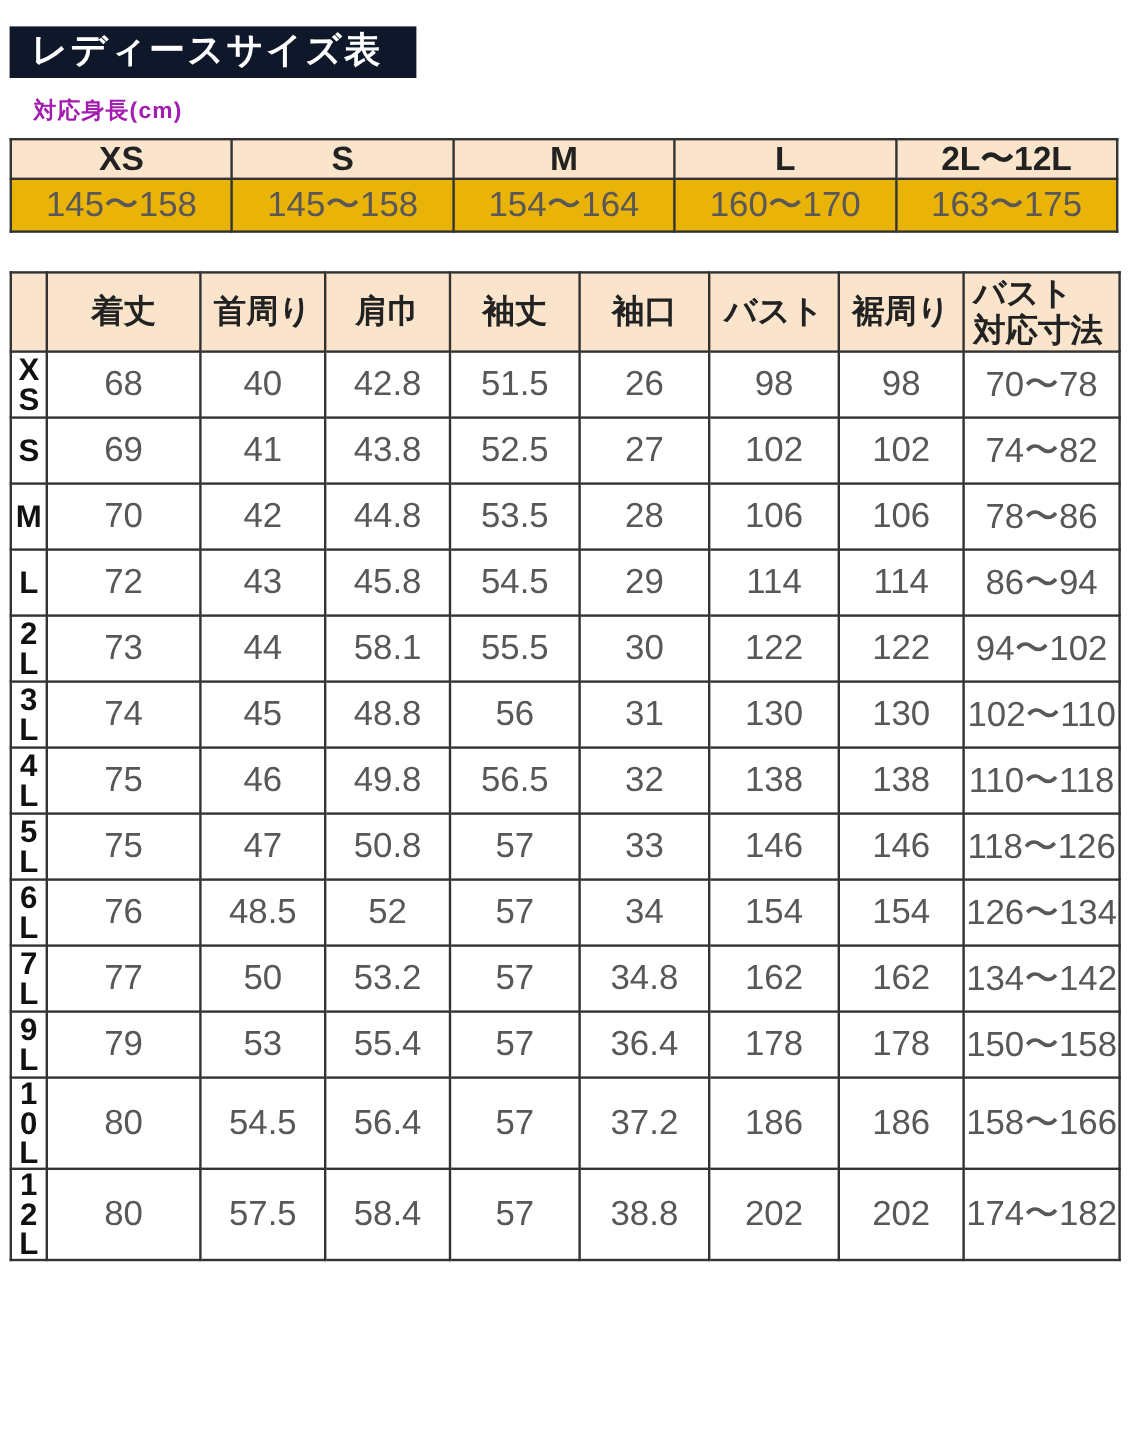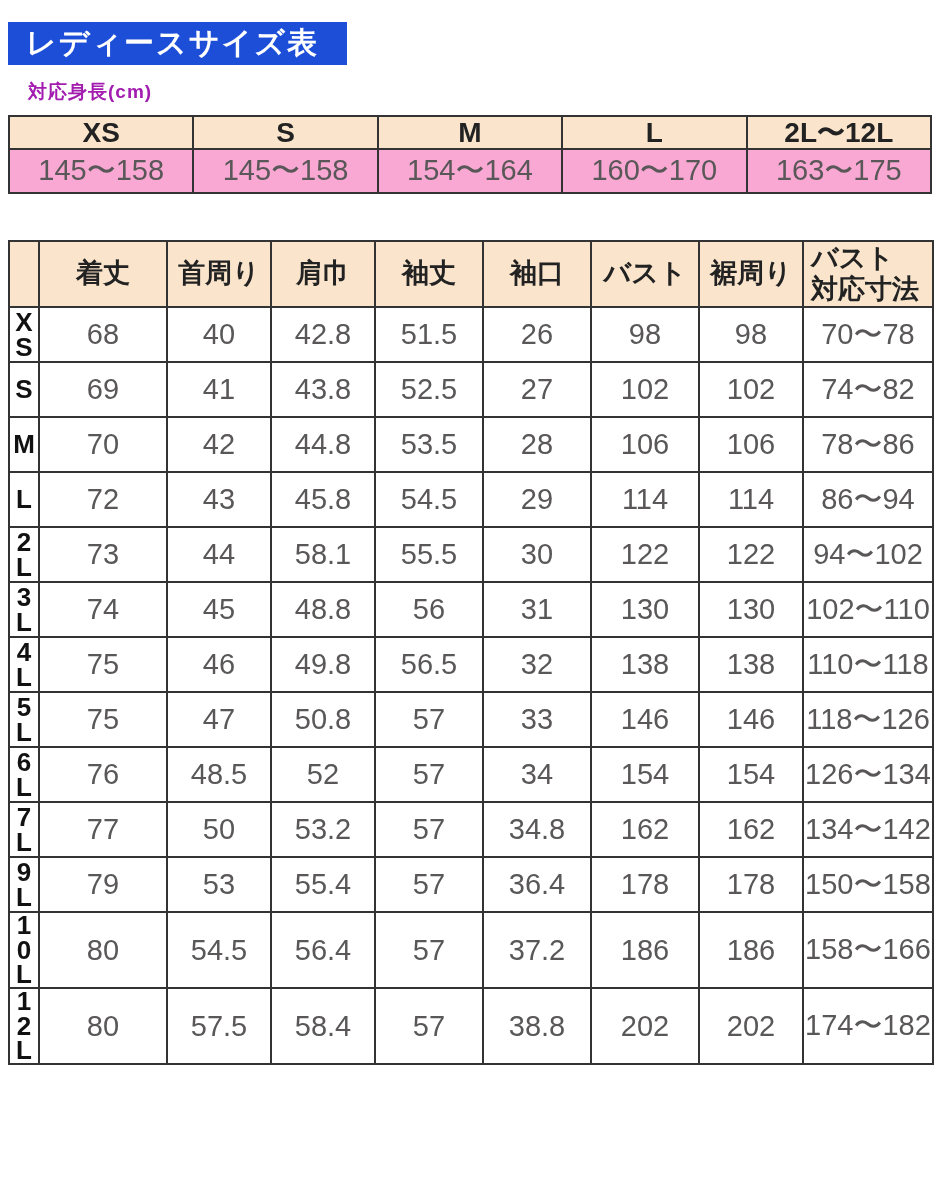--- a/index.html
+++ b/index.html
@@ -9,21 +9,21 @@
   }
   .page {
     width: 940px;
     height: 1200px;
     box-sizing: border-box;
     padding: 22px 8px 0 8px;
     background: #ffffff;
   }
   .title-bar {
     display: inline-block;
-    background: #1d4ed8;
+    background: #0f172a;
     color: #ffffff;
     font-size: 30px;
     font-weight: bold;
     letter-spacing: 2px;
     padding: 4px 28px 6px 18px;
     line-height: 1.1;
   }
   .subtitle {
     font-size: 19px;
     font-weight: bold;
@@ -45,27 +45,27 @@
   
   .height-table th {
     background: #fae5cc;
     color: #222222;
     font-size: 28px;
     font-weight: bold;
     height: 31px;
     line-height: 1;
   }
   .height-table td {
-    background: #f9a8d4;
+    background: #eab308;
     color: #595757;
     font-size: 29px;
     height: 42px;
   }
   
-  .size-table { margin-top: 46px; }
+  .size-table { margin-top: 32px; }
   .size-table thead th {
     background: #fae5cc;
     color: #222222;
     font-size: 27px;
     font-weight: bold;
     height: 64px;
     line-height: 1.15;
     white-space: pre-line;
   }
   .size-table thead th.col-last {

